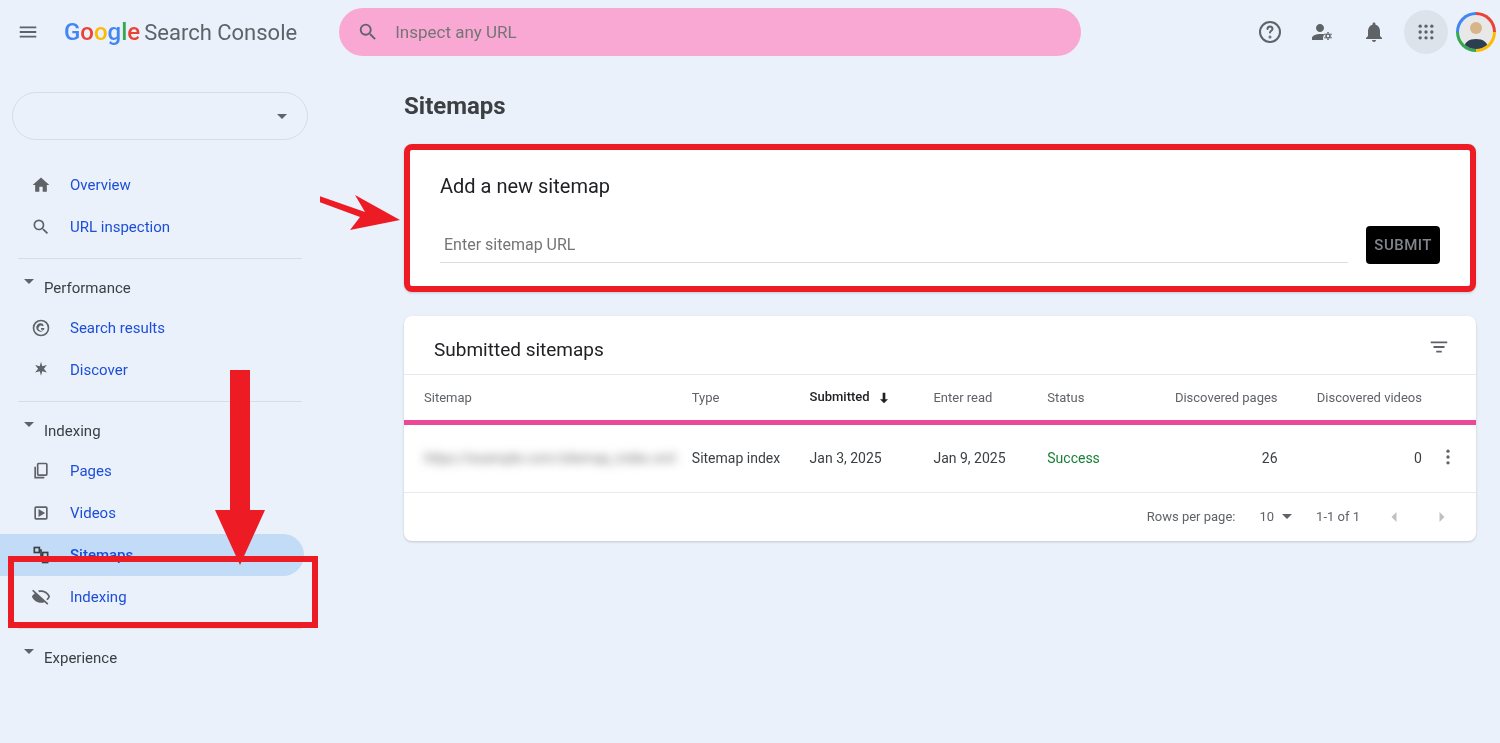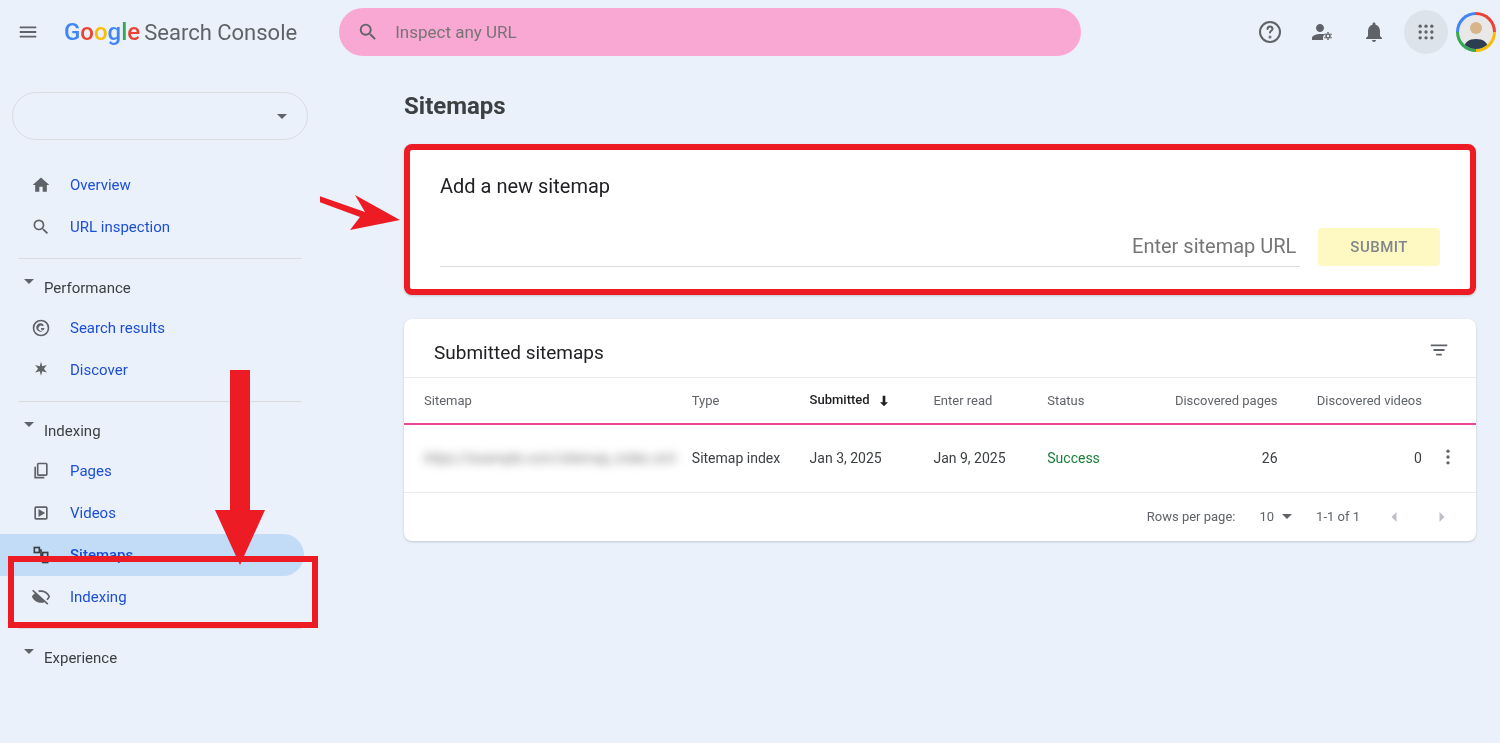--- a/index.html
+++ b/index.html
@@ -31,30 +31,30 @@
 .nav-icon { width:22px; display:flex; justify-content:center; color:#5f6368; }
 
 
 .main { flex:1; padding: 28px 24px 0 84px; overflow-y:auto; }
 .page-title { font-size: 24px; color:#3c4043; margin-bottom: 24px; }
 .card { background:#fff; border-radius:8px; box-shadow: 0 1px 2px rgba(0,0,0,0.08), 0 1px 3px rgba(0,0,0,0.1); margin-bottom: 24px; position:relative; }
 .card.highlight { border: 6px solid #ed1c24; }
 .card-inner { padding: 24px 30px 22px; }
 .card-title { font-size: 20px; color:#202124; margin-bottom: 28px; }
 .add-row { display:flex; align-items:center; gap: 18px; }
-.url-input { flex:1; border:none; border-bottom:1px solid #dadce0; padding: 8px 4px; font-size:20px; outline:none; color:#5f6368;text-align:right; }
-.submit-btn { background:#fef9c3; color:#80868b; border:none; padding: 10px 32px; font-size:15px; font-weight:500; border-radius:4px; letter-spacing:0.5px; cursor:pointer; }
+.url-input { flex:1; border:none; border-bottom:1px solid #dadce0; padding: 8px 4px; font-size:16px; outline:none; color:#5f6368; }
+.submit-btn { background:#000000; color:#80868b; border:none; padding: 10px 8px; font-size:15px; font-weight:500; border-radius:4px; letter-spacing:0.5px; cursor:pointer; }
 
 .submitted-card .card-title-row { display:flex; align-items:center; justify-content:space-between; padding: 20px 26px 12px 30px; }
 .submitted-title { font-size:19px; color:#202124; }
 table { width:100%; border-collapse:collapse; }
 th { text-align:left; font-size:13px; font-weight:400; color:#5f6368; padding: 14px 8px; border-top:1px solid #e8eaed; }
 th.num, td.num { text-align:right; }
 th.sorted { color:#202124; font-weight:500; }
-td { font-size:14px; color:#3c4043; padding: 22px 8px; border-top:2px solid #ec4899; vertical-align:middle; }
+td { font-size:14px; color:#3c4043; padding: 22px 8px; border-top:5px solid #ec4899; vertical-align:middle; }
 th:first-child, td:first-child { padding-left: 20px; }
 th:last-child, td:last-child { padding-right: 18px; }
 td.status-success { color:#188038; }
 td.blurred { filter: blur(5px); color:#777; }
 .row-menu { width:24px; text-align:center; cursor:pointer; }
 .table-footer { display:flex; align-items:center; justify-content:flex-end; padding: 14px 24px; gap: 24px; font-size:13px; color:#5f6368; border-top:1px solid #e8eaed; }
 .rows-select { display:flex; align-items:center; gap:8px; }
 .page-arrows { display:flex; align-items:center; gap: 28px; color:#9aa0a6; }
 .page-arrows svg { cursor:pointer; }
 

